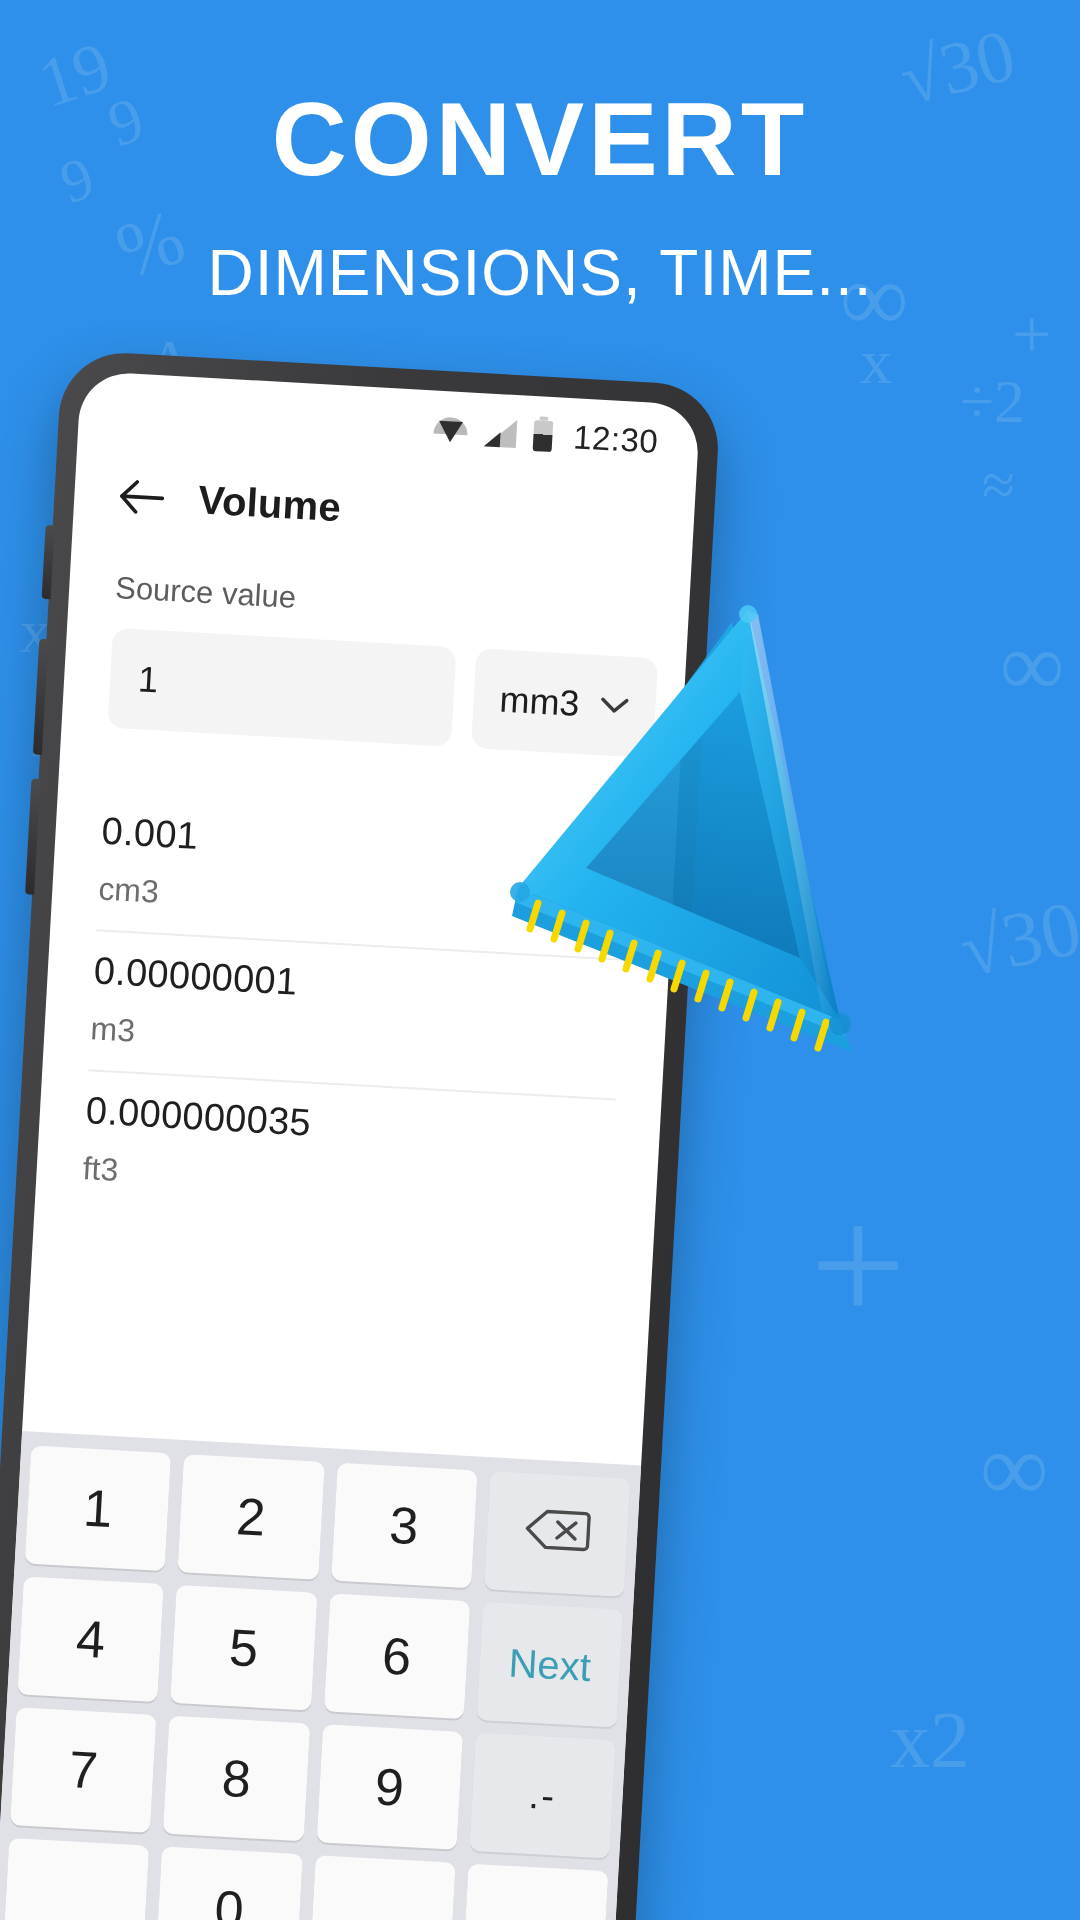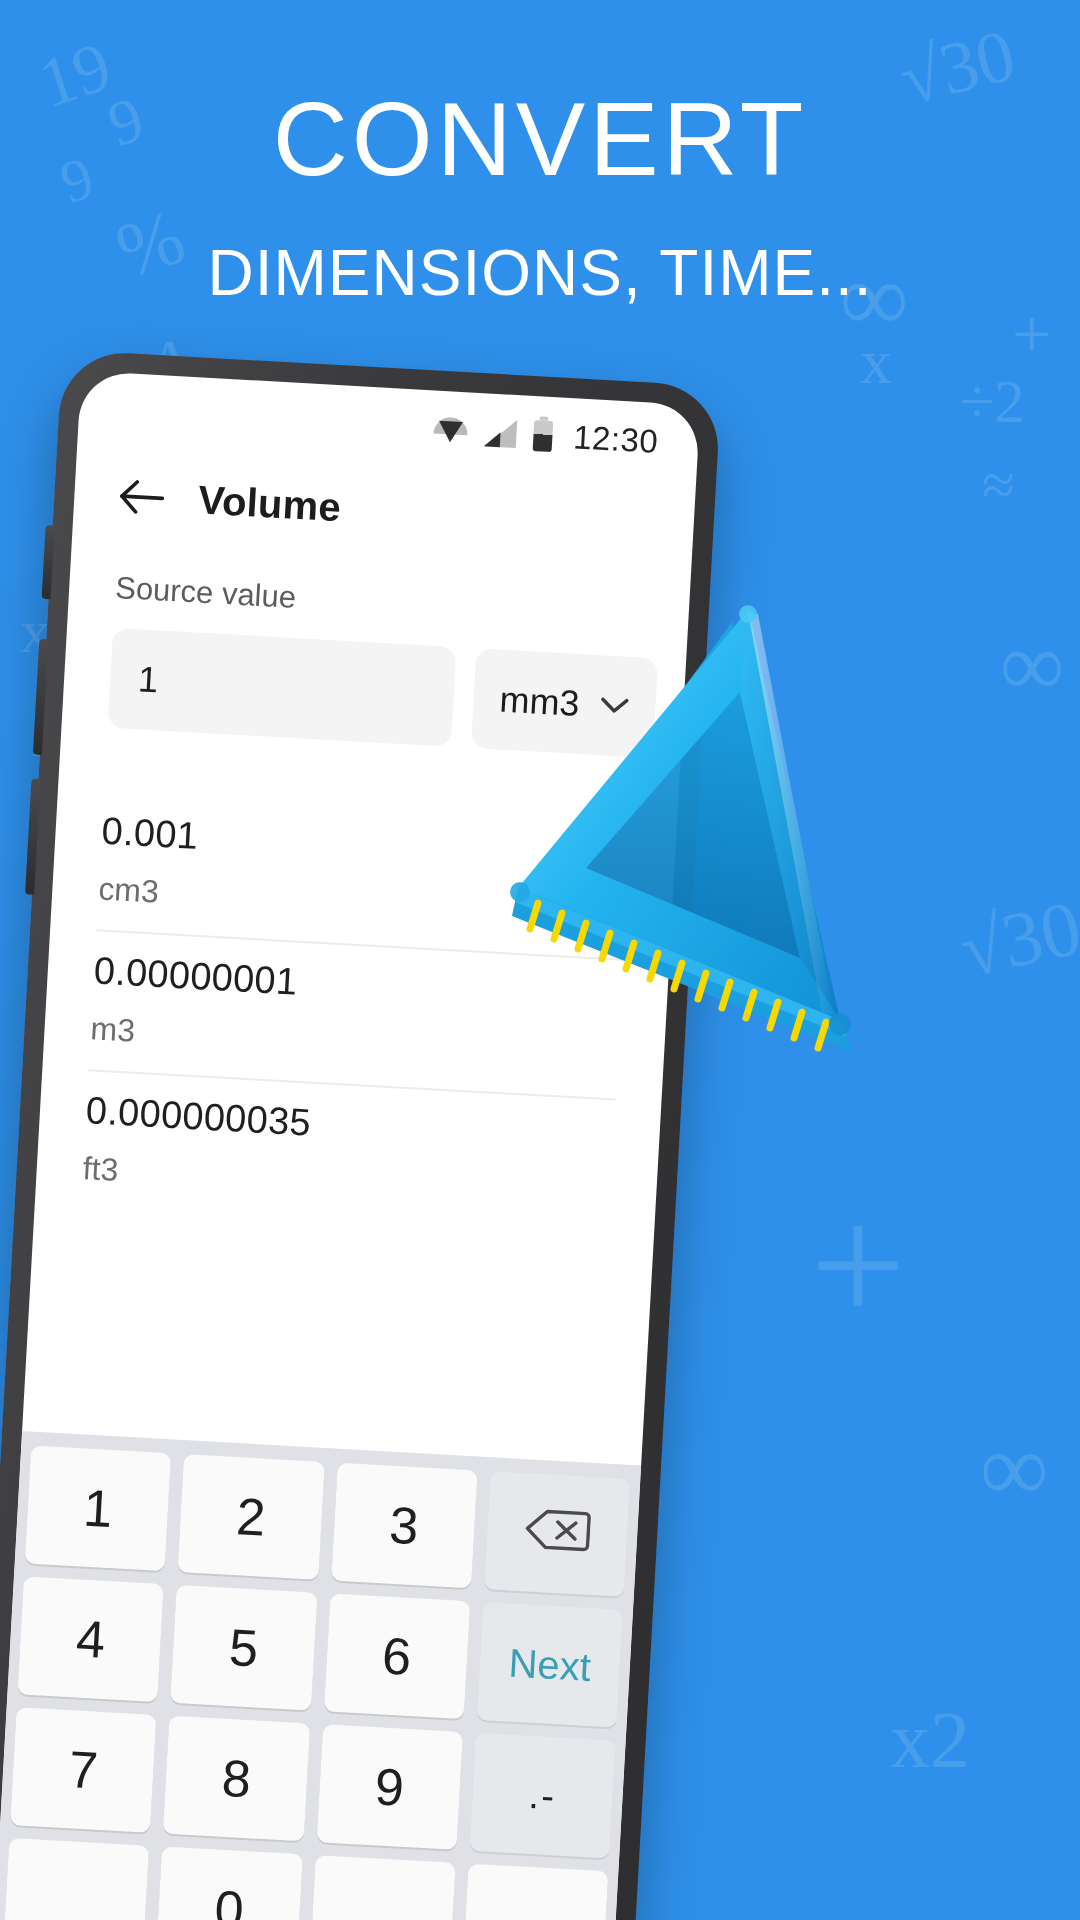--- a/index.html
+++ b/index.html
@@ -27,21 +27,21 @@
 
   
   .headline-wrap {
     position:absolute;
     top:86px; left:0; width:1080px;
     text-align:center;
     z-index:5;
   }
   .headline {
     color:#ffffff;
-    font-weight:normal;
+    font-weight:bold;
     font-size:104px;
     letter-spacing:4px;
     line-height:1.02;
     font-family:"Liberation Sans", sans-serif;
   }
   .subheadline {
     color:#ffffff;
     font-weight:normal;
     font-size:64px;
     letter-spacing:1px;

